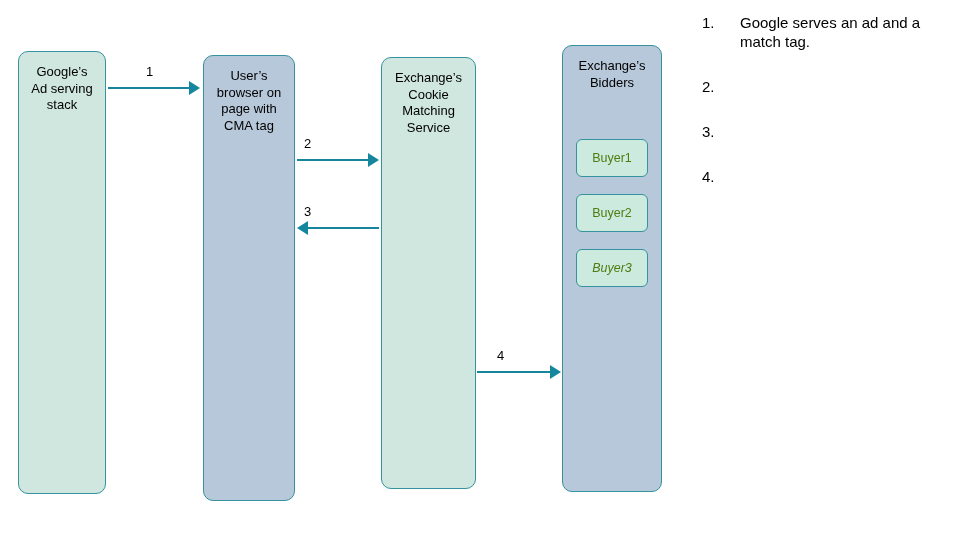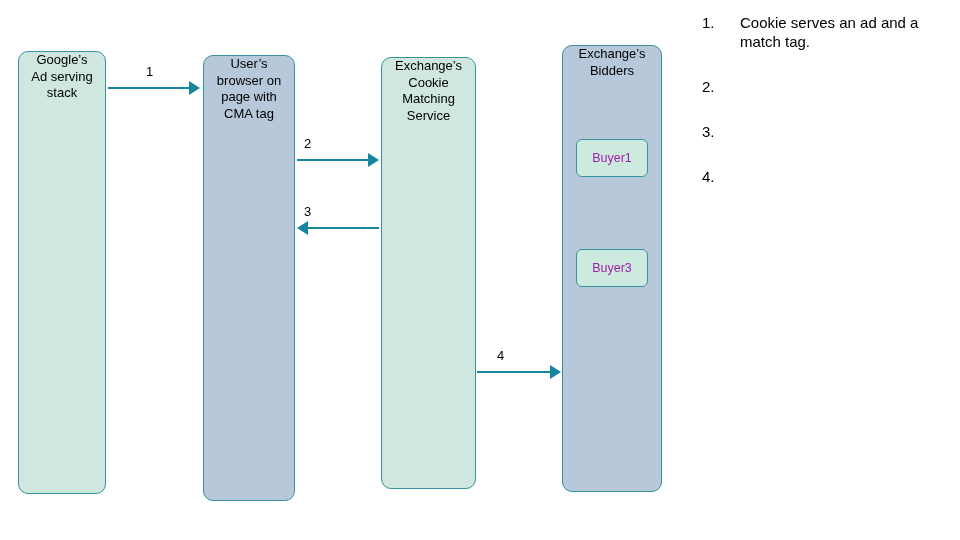--- a/index.html
+++ b/index.html
@@ -24,38 +24,39 @@
     box-sizing: border-box;
     text-align: center;
     font-size: 13px;
     line-height: 1.28;
     color: #000;
   }
   .col.green { background: #cfe7de; }
   .col.blue  { background: #b7c8da; }
   .col-label {
     display: block;
+    padding-top: 12px;
     white-space: pre-line;
   }
 
   
   .buyer {
     position: absolute;
     left: 13px;
     width: 72px;
     height: 38px;
     background: #cdeade;
     border: 1.2px solid #35929e;
     border-radius: 6px;
     box-sizing: border-box;
     display: flex;
     align-items: center;
     justify-content: center;
     font-size: 12.5px;
-    color: #a21caf;
+    color: #4d7c0f;
   }
 
   
   .arrow {
     position: absolute;
     height: 14px;
   }
   .arrow .shaft {
     position: absolute;
     top: 5.5px;
@@ -133,21 +134,24 @@
 Service</span>
   </div>
 
   <div class="col blue" style="left:562px; top:45px; width:100px; height:447px;">
     <span class="col-label">Exchange’s
 Bidders</span>
 
     <div class="buyer" style="top:93px;">
       <span>Buyer1</span>
     </div>
-    <div class="buyer" style="top:203px;">
+    <div class="buyer" style="top:148px;">
+      <span>Buyer2</span>
+    </div>
+    <div class="buyer" style="top:203px;font-style:italic;">
       <span>Buyer3</span>
     </div>
   </div>
 
   <div class="arrow" style="left:108px; top:81px; width:92px;">
     <div class="shaft"></div>
     <div class="head"></div>
   </div>
   <span class="arrow-label" style="left:146px; top:64px;">1</span>
 
@@ -165,21 +169,21 @@
 
   <div class="arrow" style="left:477px; top:365px; width:84px;">
     <div class="shaft"></div>
     <div class="head"></div>
   </div>
   <span class="arrow-label" style="left:497px; top:348px;">4</span>
 
   <div class="steps">
     <div class="step">
       <span class="step-num">1.</span>
-      <span class="step-text">Cookie serves an ad and a match tag.</span>
+      <span class="step-text">Google serves an ad and a match tag.</span>
     </div>
     <div class="step">
       <span class="step-num">2.</span>
     </div>
     <div class="step">
       <span class="step-num">3.</span>
     </div>
     <div class="step">
       <span class="step-num">4.</span>
     </div>

